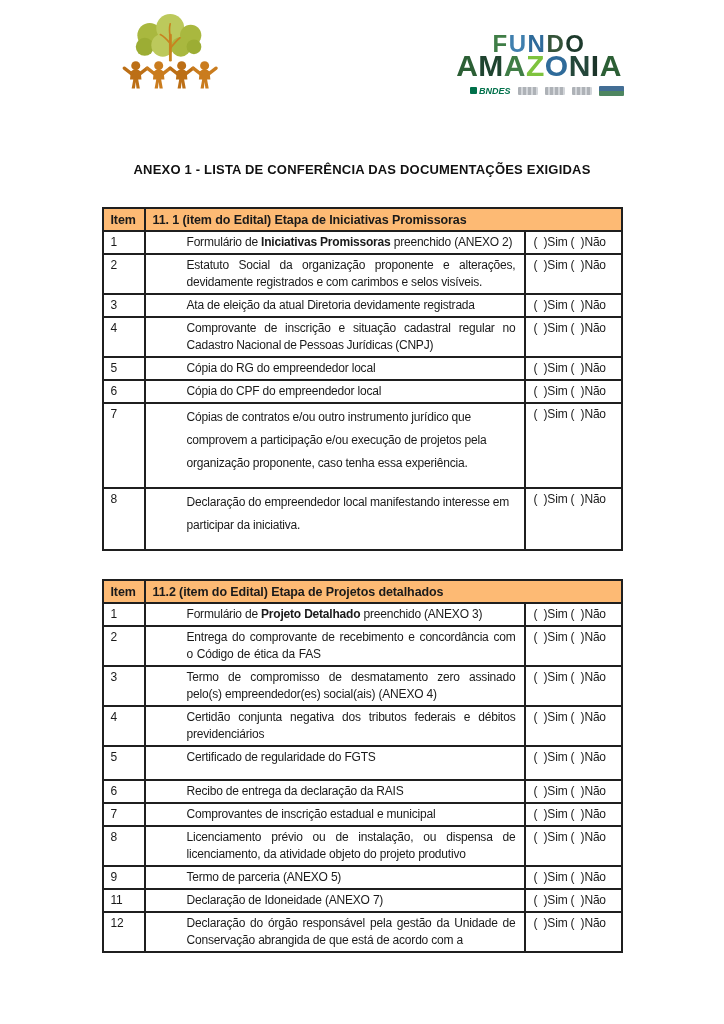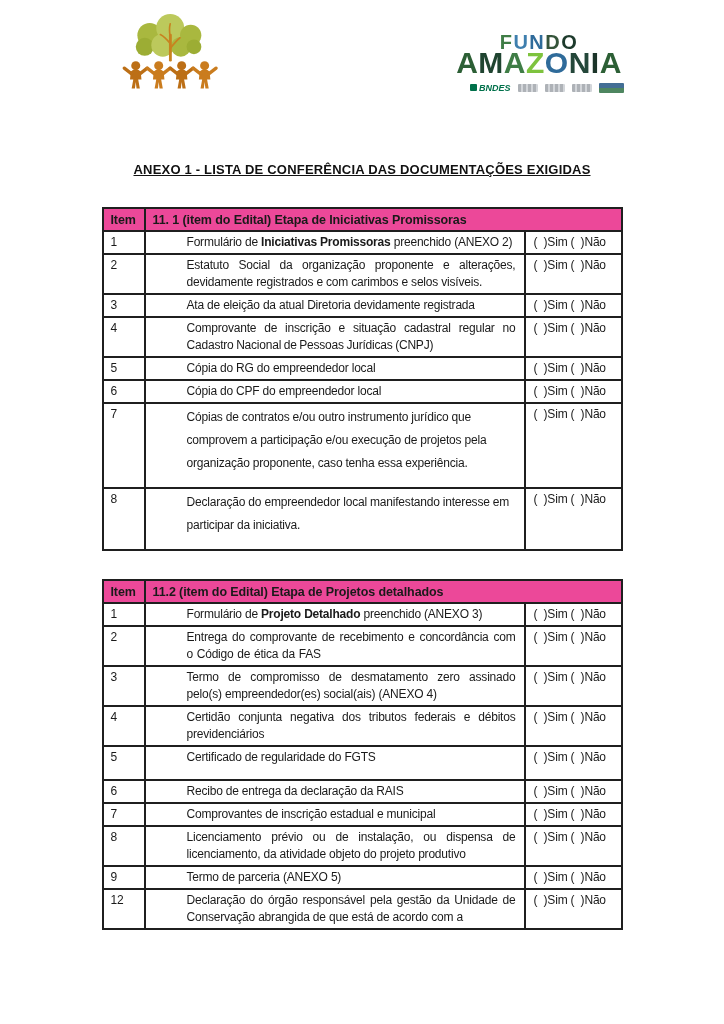--- a/index.html
+++ b/index.html
@@ -16,21 +16,21 @@
     display:flex; justify-content:space-between; align-items:flex-start;
     padding:4px 100px 0 110px; height:118px; box-sizing:border-box;
   }
   .fas-logo { width:122px; text-align:center; }
   .fas-word {
     font-size:27px; letter-spacing:4px; line-height:26px;
     color:var(--wordmark_color,#d4912f); margin-top:1px; font-weight:400;
   }
   .fundo-logo { width:170px; margin-top:20px; text-align:center; }
   .fundo-line { font-weight:700; line-height:0.85; white-space:nowrap; }
-  .fundo-l1 { font-size:20px; letter-spacing:1.5px; }
+  .fundo-l1 { font-size:24px; letter-spacing:1.5px; }
   .fundo-l2 { font-size:30px; letter-spacing:0.5px; margin-top:-1px; }
   .partners {
     margin-top:7px; display:flex; align-items:center; gap:7px;padding-left:16px;
   }
   .bndes {
     font-size:9px; font-weight:700; font-style:italic;
     color:var(--bndes_color,#00704a); display:inline-flex; align-items:center; gap:2px;
   }
   .bndes-mark {
     width:7px; height:7px; display:inline-block;
@@ -43,34 +43,34 @@
   }
   .plogo.dark {
     width:30px; height:10px;
     background:linear-gradient(180deg,#2f5f8a 55%,#3b7a4f 55%);
     opacity:.9;
   }
 
   
   h1.doc-title {
     margin:34px 0 0 0; text-align:center;
-    font-size:13px; font-weight:700; letter-spacing:0.2px; color:#111;text-decoration:underline;
+    font-size:13px; font-weight:700; letter-spacing:0.2px; color:#111;
   }
 
   
   table.t {
     width:519px; margin:30px auto 0 auto;
     border-collapse:collapse; table-layout:fixed;
     font-size:12px; letter-spacing:-0.2px;
   }
   table.t2 { margin-top:28px; }
   col.c1 { width:42px; } col.c2 { width:380px; } col.c3 { width:97px; }
   .t th, .t td { border:2px solid #1f1f1f; vertical-align:top; }
   .t th {
-    background:#ec4899; text-align:left; font-weight:700; font-size:12.5px;
+    background:#fdba74; text-align:left; font-weight:700; font-size:12.5px;
     padding:4px 8px 3px 7px; letter-spacing:-0.1px;
   }
   .t td { padding:2px 8px 2px 8px; line-height:17px; }
   td.num { padding-left:7px; }
   td.desc { text-align:justify;padding-left:41px; }
   td.yn  { white-space:pre; padding-right:2px; }
   .b { font-weight:700; }
 
   
   .t1 tbody tr:nth-child(7) td.desc,
@@ -254,20 +254,25 @@
           <td class="num">8</td>
           <td class="desc"><span>Licenciamento prévio ou de instalação, ou dispensa de licenciamento, da atividade objeto do projeto produtivo</span></td>
           <td class="yn">(  )Sim (  )Não</td>
         </tr>
         <tr>
           <td class="num">9</td>
           <td class="desc"><span>Termo de parceria (ANEXO 5)</span></td>
           <td class="yn">(  )Sim (  )Não</td>
         </tr>
         <tr>
+          <td class="num">11</td>
+          <td class="desc"><span>Declaração de Idoneidade (ANEXO 7)</span></td>
+          <td class="yn">(  )Sim (  )Não</td>
+        </tr>
+        <tr>
           <td class="num">12</td>
           <td class="desc"><span>Declaração do órgão responsável pela gestão da Unidade de Conservação abrangida de que está de acordo com a</span></td>
           <td class="yn">(  )Sim (  )Não</td>
         </tr>
       </tbody>
   </table>
 
 </div>
 
 </body></html>

